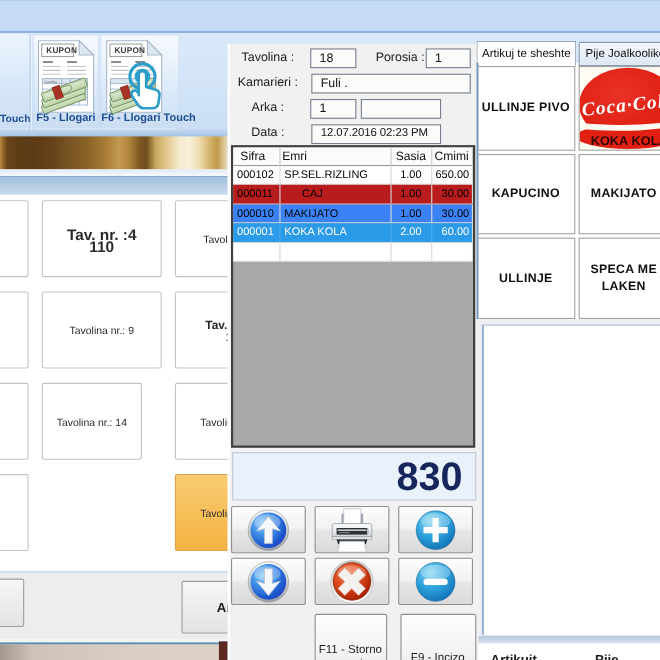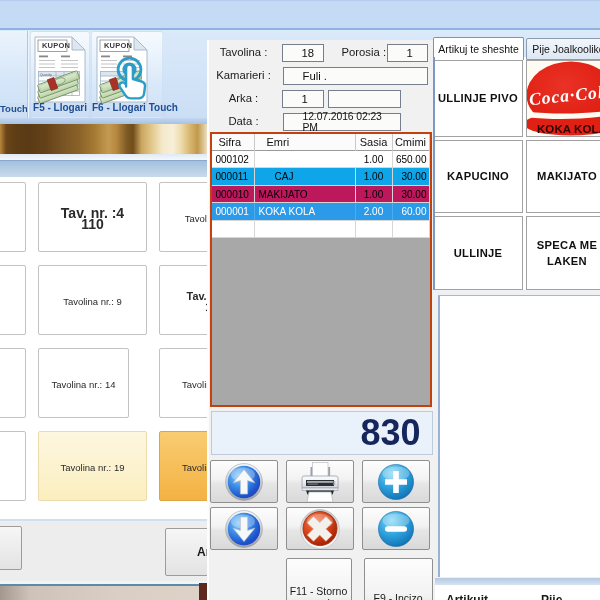--- a/index.html
+++ b/index.html
@@ -1,20 +1,20 @@
 <!DOCTYPE html>
 <html><head><meta charset="utf-8"><style>
 *{margin:0;padding:0;box-sizing:border-box}
 html,body{width:600px;height:600px;overflow:hidden;background:#fff;font-family:"Liberation Sans",sans-serif}
 .abs{position:absolute}
 #root{position:absolute;left:0;top:0;width:600px;height:600px;overflow:hidden}
 .rlabel{position:absolute;bottom:4px;left:0;right:0;text-align:center;font-size:10px;font-weight:bold;color:#1d4e94;white-space:nowrap}
 .card{position:absolute;background:#fff;border:1px solid #c3c3c3;border-radius:2px;display:flex;align-items:center;justify-content:center;text-align:center;color:#2a2a2a}
 .ibtn{position:absolute;background:linear-gradient(180deg,#fdfdfd,#f2f2f2 45%,#e6e6e6 55%,#d9d9d9);border:1px solid #8f8f8f;border-radius:2px;display:flex;align-items:center;justify-content:center}
-.box{position:absolute;background:#fbfbfa;border:1px solid #747e8c;font-size:11.3px;color:#111;display:flex;align-items:center;padding-left:19px}
+.box{position:absolute;background:#fbfbfa;border:1px solid #747e8c;font-size:11.3px;color:#111;display:flex;align-items:center;padding-left:8px}
 .flabel{position:absolute;font-size:11.3px;color:#1a1a1a;text-align:center;white-space:nowrap}
 .pcell{position:absolute;background:#fff;border:1px solid #a2a2a2;display:flex;align-items:center;justify-content:center;text-align:center;font-family:"Liberation Sans",sans-serif;font-weight:bold;font-size:11.2px;color:#101010;letter-spacing:.3px;white-space:nowrap}
 .hc{position:absolute;top:0;height:17px;display:flex;align-items:center;font-size:11px;color:#111;border-right:1px solid #c9c9c9}
 .grow{position:absolute;left:0;width:218px;height:17.5px;border-bottom:1px solid #d6d6d6}
 .gc{position:absolute;top:0;height:17px;display:flex;align-items:center;font-size:10px;border-right:1px solid #d6d6d6}
 </style></head>
 <body>
 <div id="root">
 
 <div class="abs" id="ribbon" style="left:0;top:0;width:600px;height:125px;background:linear-gradient(180deg,#e0edfb 0%,#d4e5f8 55%,#c9ddf4 100%)">
@@ -143,21 +143,20 @@
 <div class="card" style="left:159px;top:182px;width:110px;height:70px;font-size:9.5px;padding-top:3px">Tavolina nr.: 6</div>
 <div class="card" style="left:-45px;top:265px;width:71px;height:70px"></div>
 <div class="card" style="left:38px;top:265px;width:109px;height:70px;font-size:9.5px;padding-top:3px">Tavolina nr.: 9</div>
 <div class="card" style="left:159px;top:265px;width:110px;height:70px;font-weight:bold;font-size:10.8px;line-height:10.5px;padding-top:3px">
       <div>Tav. nr. :10<br>110</div>
     </div>
 <div class="card" style="left:-45px;top:348px;width:71px;height:70px"></div>
 <div class="card" style="left:38px;top:348px;width:91px;height:70px;font-size:9.5px;padding-top:3px">Tavolina nr.: 14</div>
 <div class="card" style="left:159px;top:348px;width:110px;height:70px;font-size:9.5px;padding-top:3px">Tavolina nr.: 15</div>
 <div class="card" style="left:-45px;top:431px;width:71px;height:70px"></div>
-<div class="card" style="left:38px;top:431px;width:109px;height:70px;font-size:9.5px;padding-top:3px;background:linear-gradient(180deg,#fdf7e0,#fbeebf);border-color:#ecdcab">Tavolina nr.: 19</div>
 <div class="card" style="left:159px;top:431px;width:110px;height:70px;font-size:9.5px;padding-top:3px;background:linear-gradient(180deg,#f9cc72,#f4b242);border-color:#dda645">Tavolina nr.: 20</div>
 
 <div class="abs" style="left:0;top:519px;width:600px;height:62px;background:#ededed;border-top:2px solid #cfe0f0"></div>
 <div class="abs" style="left:-28px;top:526px;width:50px;height:44px;background:linear-gradient(180deg,#f6f6f6,#e3e3e3);border:1px solid #9c9c9c;border-radius:2px"></div>
 <div class="abs" style="left:165px;top:528px;width:98px;height:48px;background:linear-gradient(180deg,#f6f6f6,#e3e3e3);border:1px solid #9c9c9c;border-radius:2px;display:flex;align-items:center;justify-content:center;font-size:12px;font-weight:bold;color:#1a1a1a">Anulo</div>
 
 <div class="abs" style="left:0;top:581px;width:600px;height:2.5px;background:#eef4fa"></div>
 <div class="abs" style="left:0;top:583.5px;width:600px;height:2.5px;background:#5c8ba4"></div>
 <div class="abs" style="left:0;top:586px;width:600px;height:14px;background:linear-gradient(90deg,#a4978e 0%,#cfc2b8 5%,#dbcec4 20%,#e0d3c8 40%,#d8c8bc 60%,#d0baac 80%,#c6afa0 100%)"></div>
 <div class="abs" style="left:199px;top:583px;width:9px;height:17px;background:#5c2820"></div>
@@ -208,39 +207,40 @@
   <div class="flabel" style="left:0;top:75px;width:70px">Data :</div>
   <div class="flabel" style="left:133px;top:6px;width:37px">Porosia :</div>
 
   <div class="box" style="left:73px;top:3.5px;width:42px;height:18px">18</div>
   <div class="box" style="left:178px;top:3.5px;width:41px;height:18px">1</div>
   <div class="box" style="left:74px;top:26.5px;width:145px;height:18px">Fuli .</div>
   <div class="box" style="left:73px;top:49.5px;width:42px;height:18px">1</div>
   <div class="box" style="left:119.5px;top:49.5px;width:72.5px;height:18px"></div>
   <div class="box" style="left:74px;top:72.5px;width:118px;height:18px;font-size:10.4px;letter-spacing:-0.1px">12.07.2016 02:23 PM</div>
 
-  <div class="abs" id="grid" style="left:1px;top:91.5px;width:222px;height:275px;background:#a8a8a8;border:2px solid #c2410c">
+  <div class="abs" id="grid" style="left:1px;top:91.5px;width:222px;height:275px;background:#a8a8a8;border:2px solid #404040">
     <div class="abs" style="left:0;top:0;width:218px;height:17px;background:#fbfbfb;border-bottom:1px solid #9a9a9a">
       <div class="hc" style="left:0;width:43px;padding-left:7px">Sifra</div>
-      <div class="hc" style="left:43px;width:101px;padding-left:12px">Emri</div>
+      <div class="hc" style="left:43px;width:101px;padding-left:2px">Emri</div>
       <div class="hc" style="left:144px;width:37px;justify-content:center">Sasia</div>
       <div class="hc" style="left:181px;width:37px;justify-content:center">Cmimi</div>
     </div>
     <div class="grow" style="top:17px;background:#fff">
       <div class="gc" style="left:0;width:43px;padding-left:4px">000102</div>
+      <div class="gc" style="left:43px;width:101px;padding-left:4px">SP.SEL.RIZLING</div>
       <div class="gc" style="left:144px;width:37px;justify-content:center">1.00</div>
       <div class="gc" style="left:181px;width:37px;justify-content:flex-end;padding-right:2px">650.00</div>
     </div>
-    <div class="grow" style="top:34.5px;background:#0ea5e9">
+    <div class="grow" style="top:34.5px;background:#b91c1c">
       <div class="gc" style="left:0;width:43px;padding-left:4px">000011</div>
       <div class="gc" style="left:43px;width:101px;padding-left:20px">CAJ</div>
       <div class="gc" style="left:144px;width:37px;justify-content:center">1.00</div>
       <div class="gc" style="left:181px;width:37px;justify-content:flex-end;padding-right:2px">30.00</div>
     </div>
-    <div class="grow" style="top:52px;background:#be185d">
+    <div class="grow" style="top:52px;background:#3b82f6">
       <div class="gc" style="left:0;width:43px;padding-left:4px">000010</div>
       <div class="gc" style="left:43px;width:101px;padding-left:4px">MAKIJATO</div>
       <div class="gc" style="left:144px;width:37px;justify-content:center">1.00</div>
       <div class="gc" style="left:181px;width:37px;justify-content:flex-end;padding-right:2px">30.00</div>
     </div>
     <div class="grow" style="top:69.5px;background:#2b9ae8;color:#fff">
       <div class="gc" style="left:0;width:43px;padding-left:4px;border-right-color:#4dabee">000001</div>
       <div class="gc" style="left:43px;width:101px;padding-left:4px;border-right-color:#4dabee">KOKA KOLA</div>
       <div class="gc" style="left:144px;width:37px;justify-content:center;border-right-color:#4dabee">2.00</div>
       <div class="gc" style="left:181px;width:37px;justify-content:flex-end;padding-right:2px">60.00</div>

